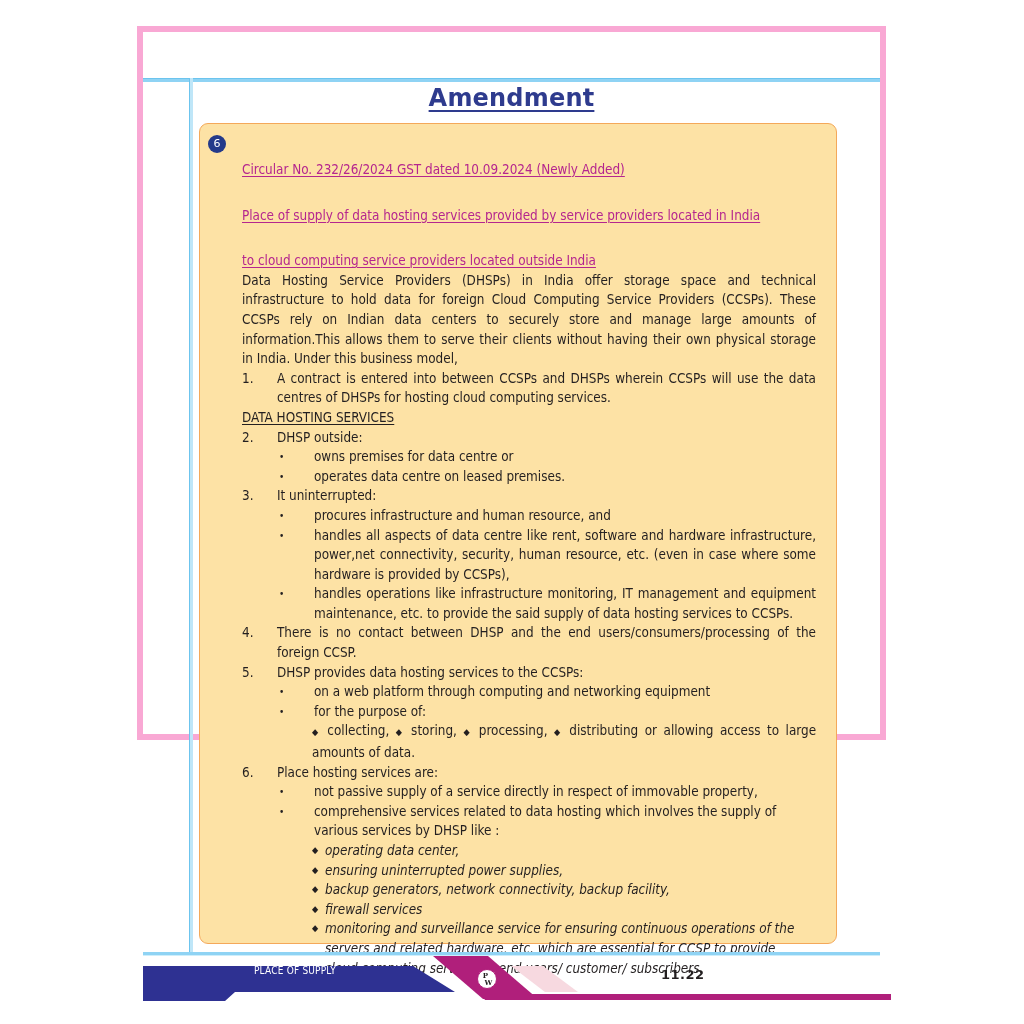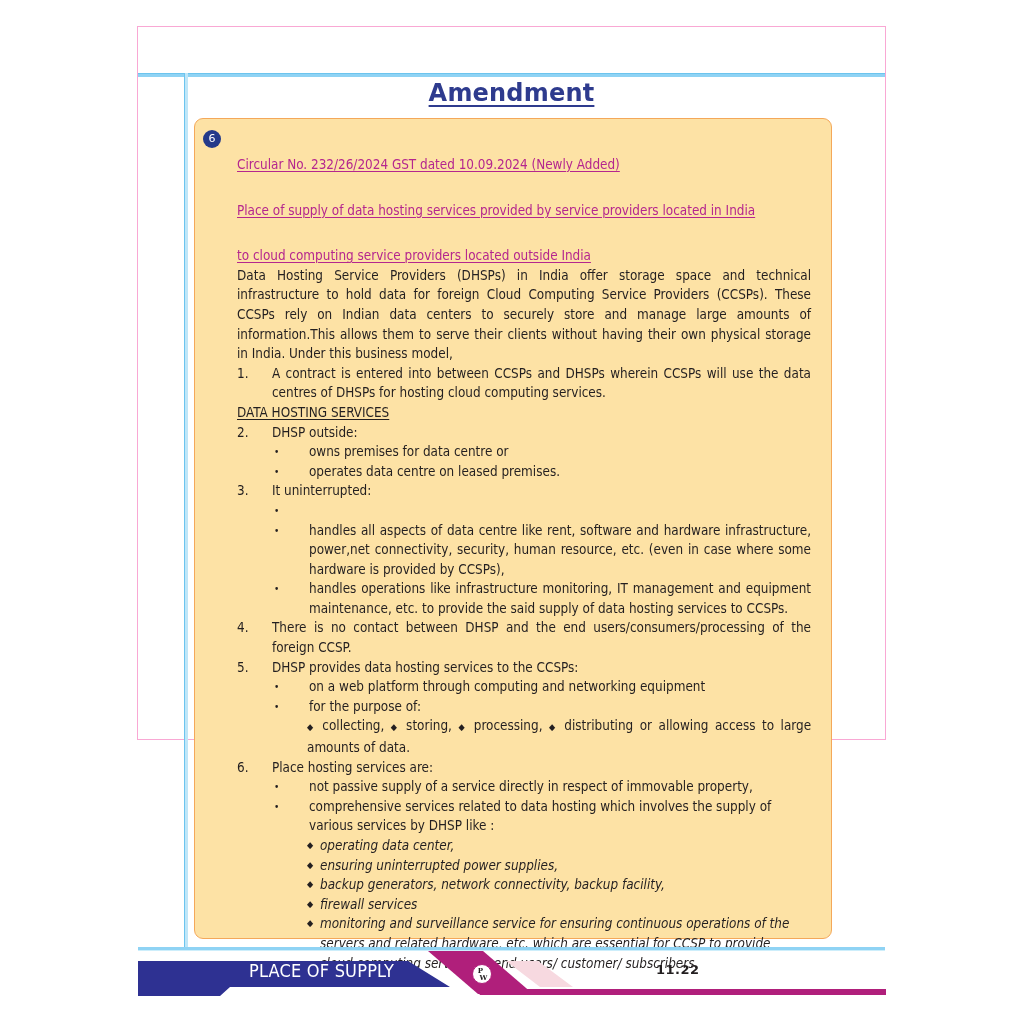--- a/index.html
+++ b/index.html
@@ -13,21 +13,21 @@
   body {
     font-family: "DejaVu Sans", "Liberation Sans", sans-serif;
     position: relative;
   }
   .page {
     position: absolute;
     left: 137px;
     top: 26px;
     width: 749px;
     height: 714px;
-    border: 1px solid #f9a8d4;
+    border: 6px solid #f9a8d4;
     background: #ffffff;
     box-sizing: border-box;
   }
   .top-rule {
     position: absolute;
     left: 0;
     right: 0;
     top: 46px;
     height: 3px;
     background: #8fd3f4;
@@ -169,21 +169,21 @@
     left: 0;
     top: 0;
   }
   .footer-label {
     position: absolute;
     left: 111px;
     top: 9px;
     color: #ffffff;
     font-family: "DejaVu Sans Condensed", "DejaVu Sans", sans-serif;
     font-stretch: condensed;
-    font-size: 18px;
+    font-size: 10px;
     letter-spacing: 0.2px;
   }
   .page-number {
     position: absolute;
     left: 518px;
     top: 11px;
     font-family: "DejaVu Sans", sans-serif;
     font-weight: bold;
     font-size: 13px;
     color: #231f20;
@@ -248,20 +248,21 @@
         <span class="bul">•</span>
         <span class="txt">operates data centre on leased premises.</span>
       </div>
 
       <div class="num-row">
         <span class="num">3.</span>
         <span class="txt">It uninterrupted:</span>
       </div>
       <div class="bul-row">
         <span class="bul">•</span>
+        <span class="txt">procures infrastructure and human resource, and</span>
       </div>
       <div class="bul-row">
         <span class="bul">•</span>
         <span class="txt justify">handles all aspects of data centre like rent, software and hardware infrastructure, power,net connectivity, security, human resource, etc. (even in case where some hardware is provided by CCSPs),</span>
       </div>
       <div class="bul-row">
         <span class="bul">•</span>
         <span class="txt justify">handles operations like infrastructure monitoring, IT management and equipment maintenance, etc. to provide the said supply of data hosting services to CCSPs.</span>
       </div>
 

